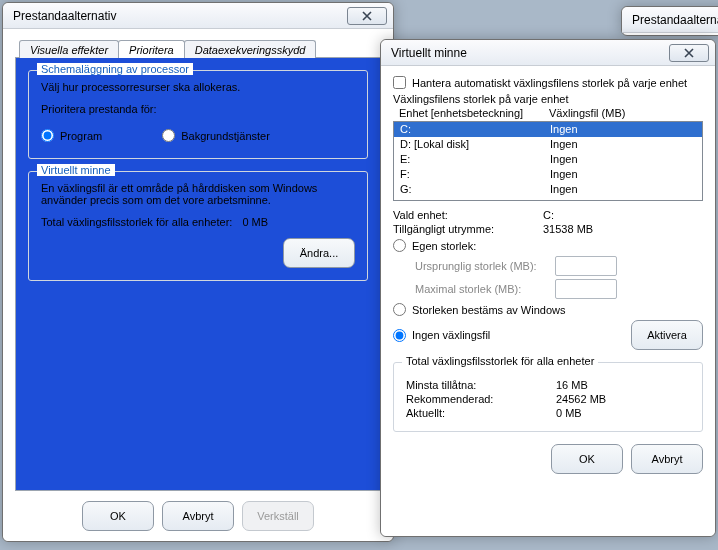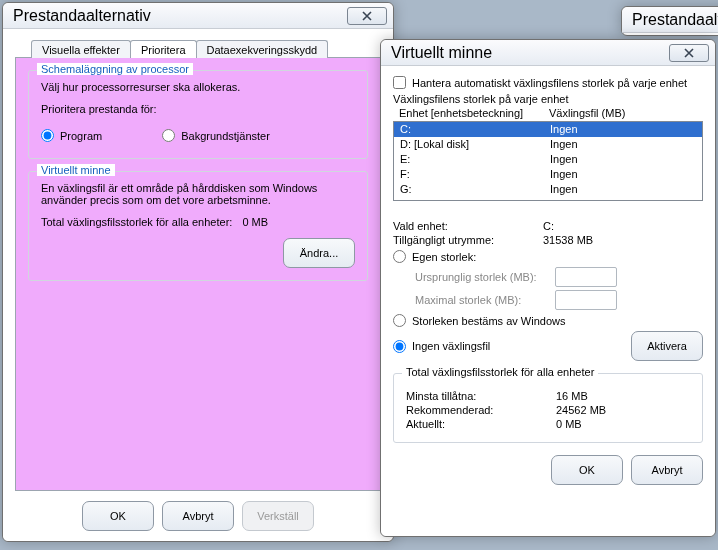--- a/index.html
+++ b/index.html
@@ -21,50 +21,50 @@
   }
   .titlebar {
     height: 26px;
     background: linear-gradient(#fbfbfd, #e7ecf3);
     border-bottom: 1px solid #c8cdd4;
     border-radius: 6px 6px 0 0;
     display: flex;
     align-items: center;
     padding: 0 6px 0 10px;
   }
-  .titlebar .title { flex: 1; font-size: 16px; color: #000; }
+  .titlebar .title { flex: 1; font-size: 12px; color: #000; }
   .close-btn {
     width: 40px; height: 18px;
     border: 1px solid #7b8591;
     border-radius: 3px;
     background: linear-gradient(#f5f7fa,#dfe6ef);
     display: flex; align-items: center; justify-content: center;
     cursor: default;
   }
   .close-btn svg { width: 10px; height: 10px; }
   .content { padding: 10px 12px; background: #fff; border-radius: 0 0 6px 6px; }
 
   
   .perf-dialog { left: 2px; top: 2px; width: 392px; height: 540px; }
-  .tabstrip { display: flex; margin-left: 16px; }
+  .tabstrip { display: flex; margin-left: 4px; font-style: italic; }
   .tab {
     padding: 3px 10px 2px;
     border: 1px solid #9ca5b0;
     border-bottom: none;
     background: #f2f4f8;
     font-size: 11px;
     position: relative;
     top: 1px;
     border-radius: 3px 3px 0 0;
     margin-right: -1px;
   }
   .tab.active { background: #fff; z-index: 2; }
   .tab-panel {
     border: 1px solid #9ca5b0;
-    background: #f0abfc;
+    background: #1d4ed8;
     padding: 12px;
     height: 438px;
   }
   .groupbox {
     border: 1px solid #d0d6de;
     border-radius: 3px;
     margin-bottom: 12px;
     padding: 10px 12px 12px;
     position: relative;
   }
@@ -213,21 +213,21 @@
         <div class="drive-row">
           <span class="col1">F:</span>
           <span>Ingen</span>
         </div>
         <div class="drive-row">
           <span class="col1">G:</span>
           <span>Ingen</span>
         </div>
       </div>
 
-    <div class="info-row" style="margin-top:19px;">
+    <div class="info-row" style="margin-top:8px;">
       <span class="lbl">Vald enhet:</span>
       <span>C:</span>
     </div>
     <div class="info-row">
       <span class="lbl">Tillgängligt utrymme:</span>
       <span>31538 MB</span>
     </div>
 
     <label class="radio-line">
       <input type="radio" name="vmsize" style="">

